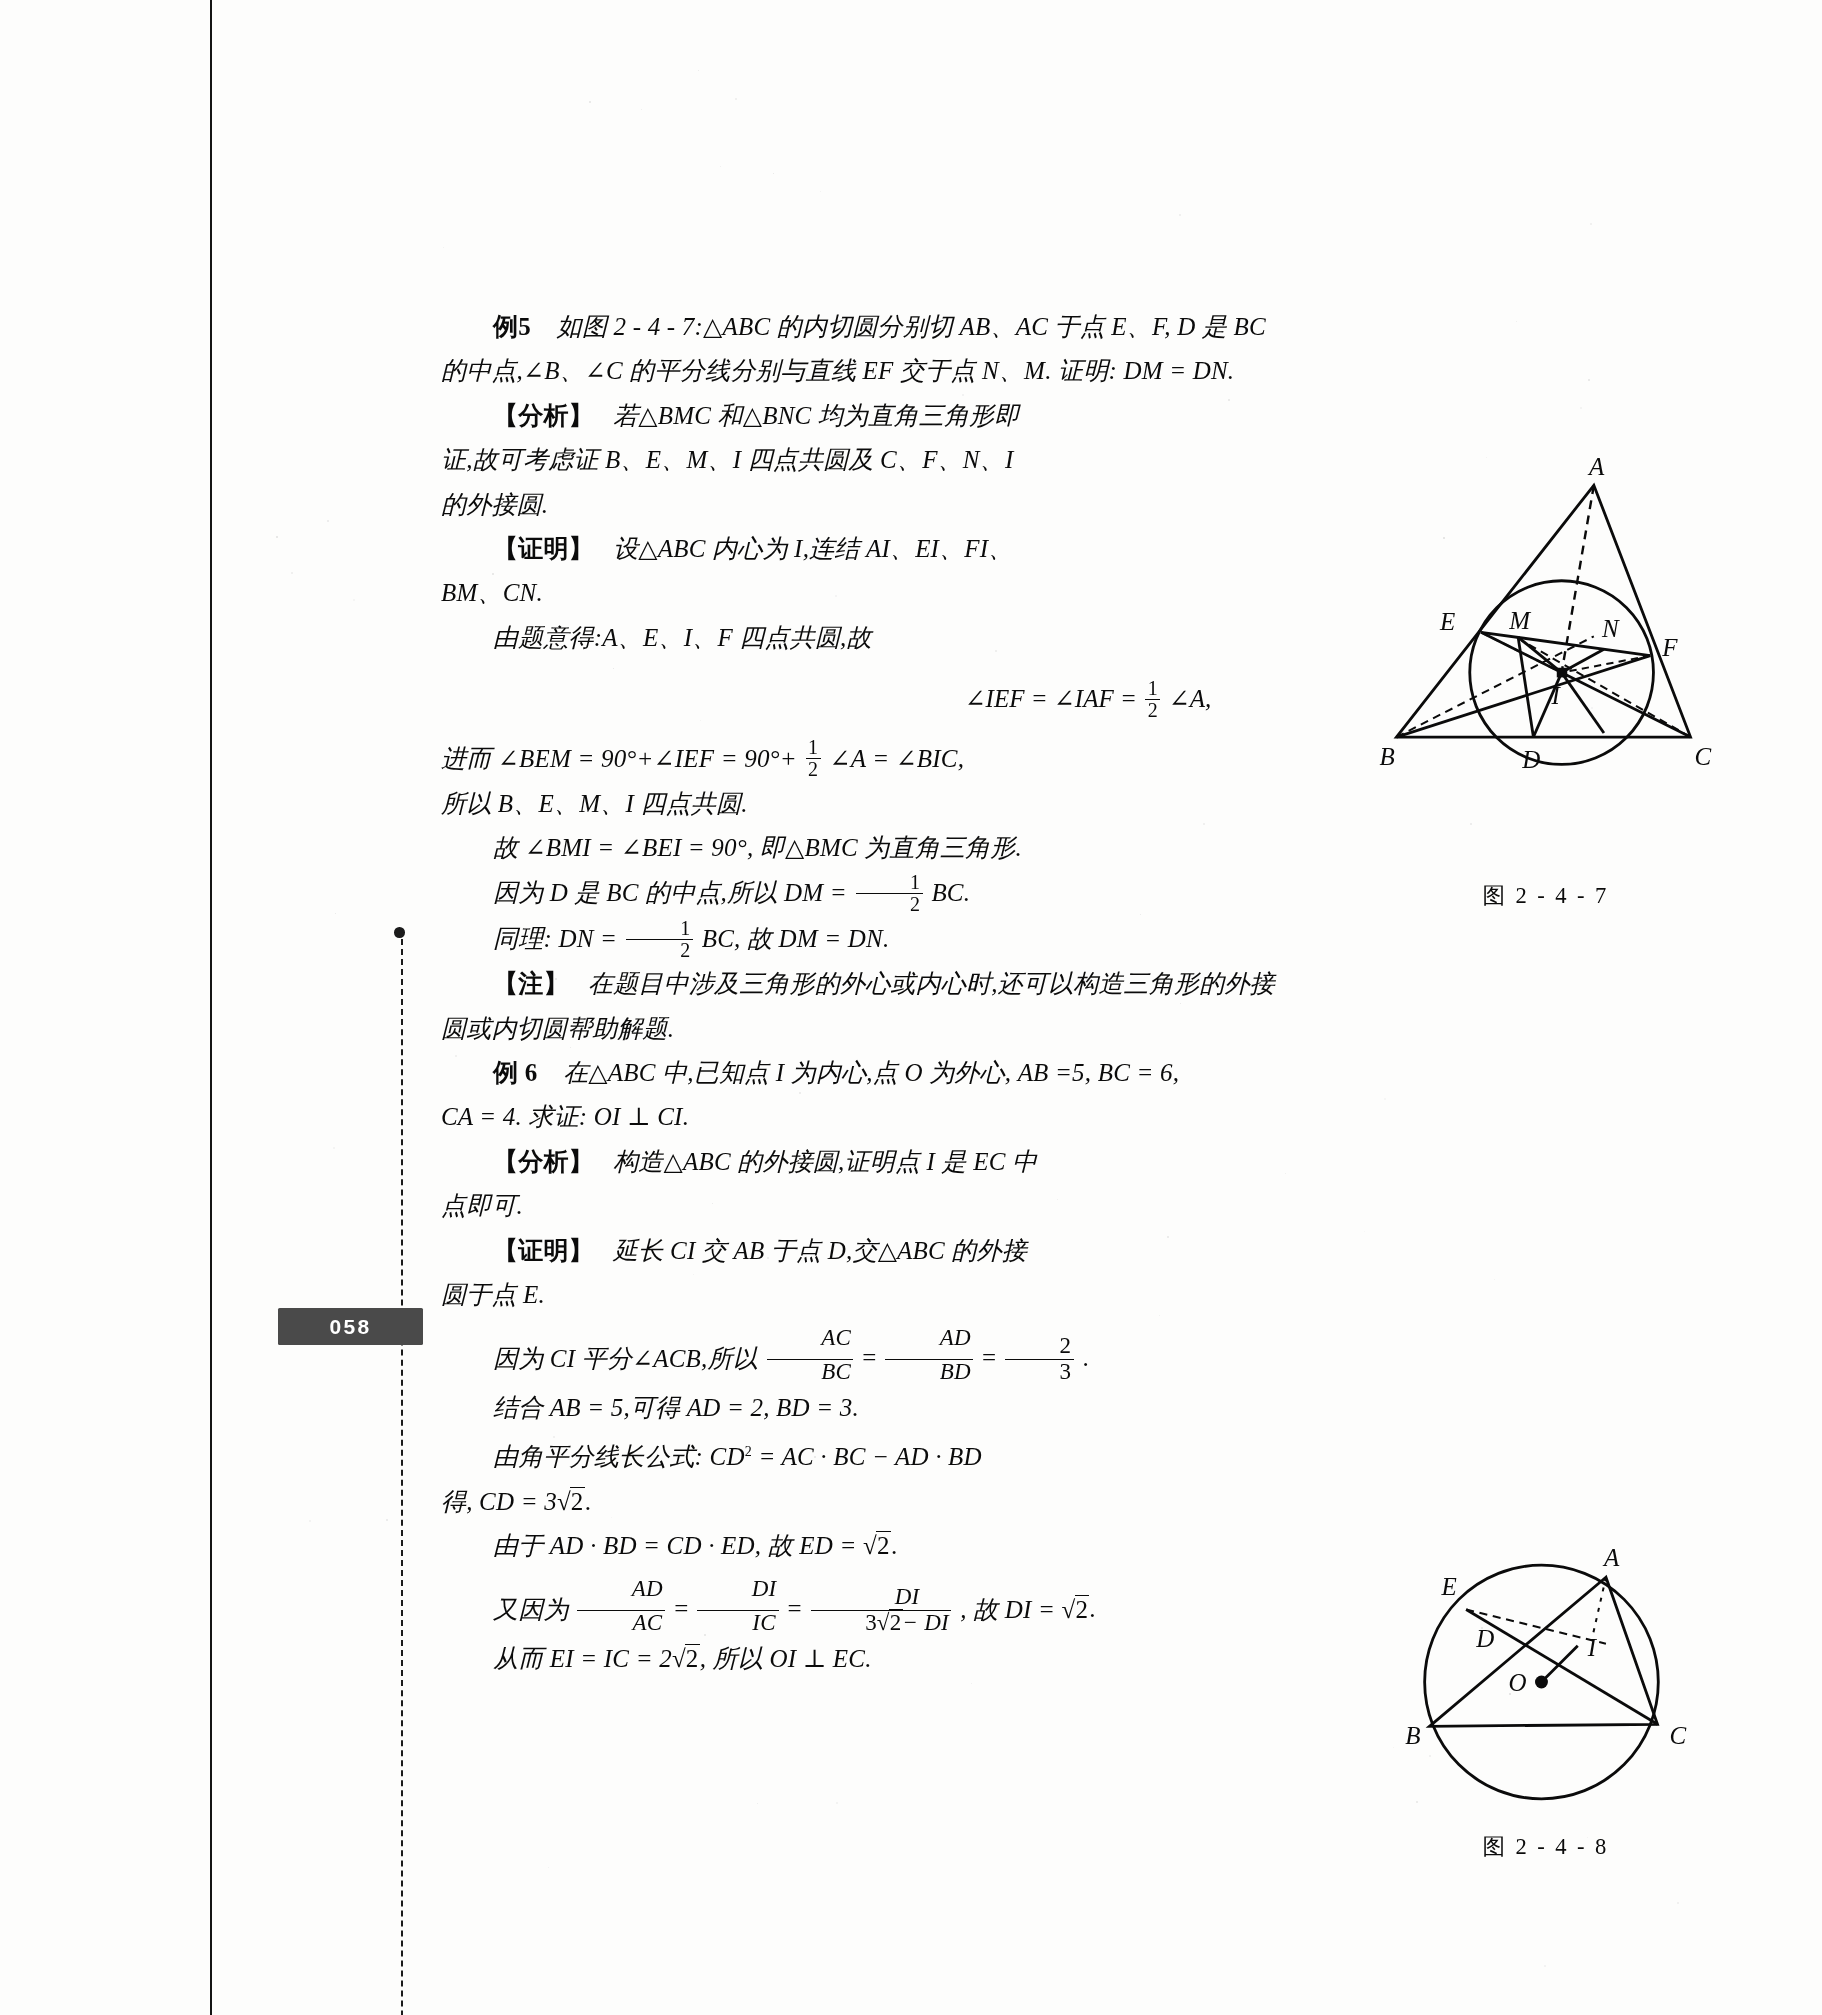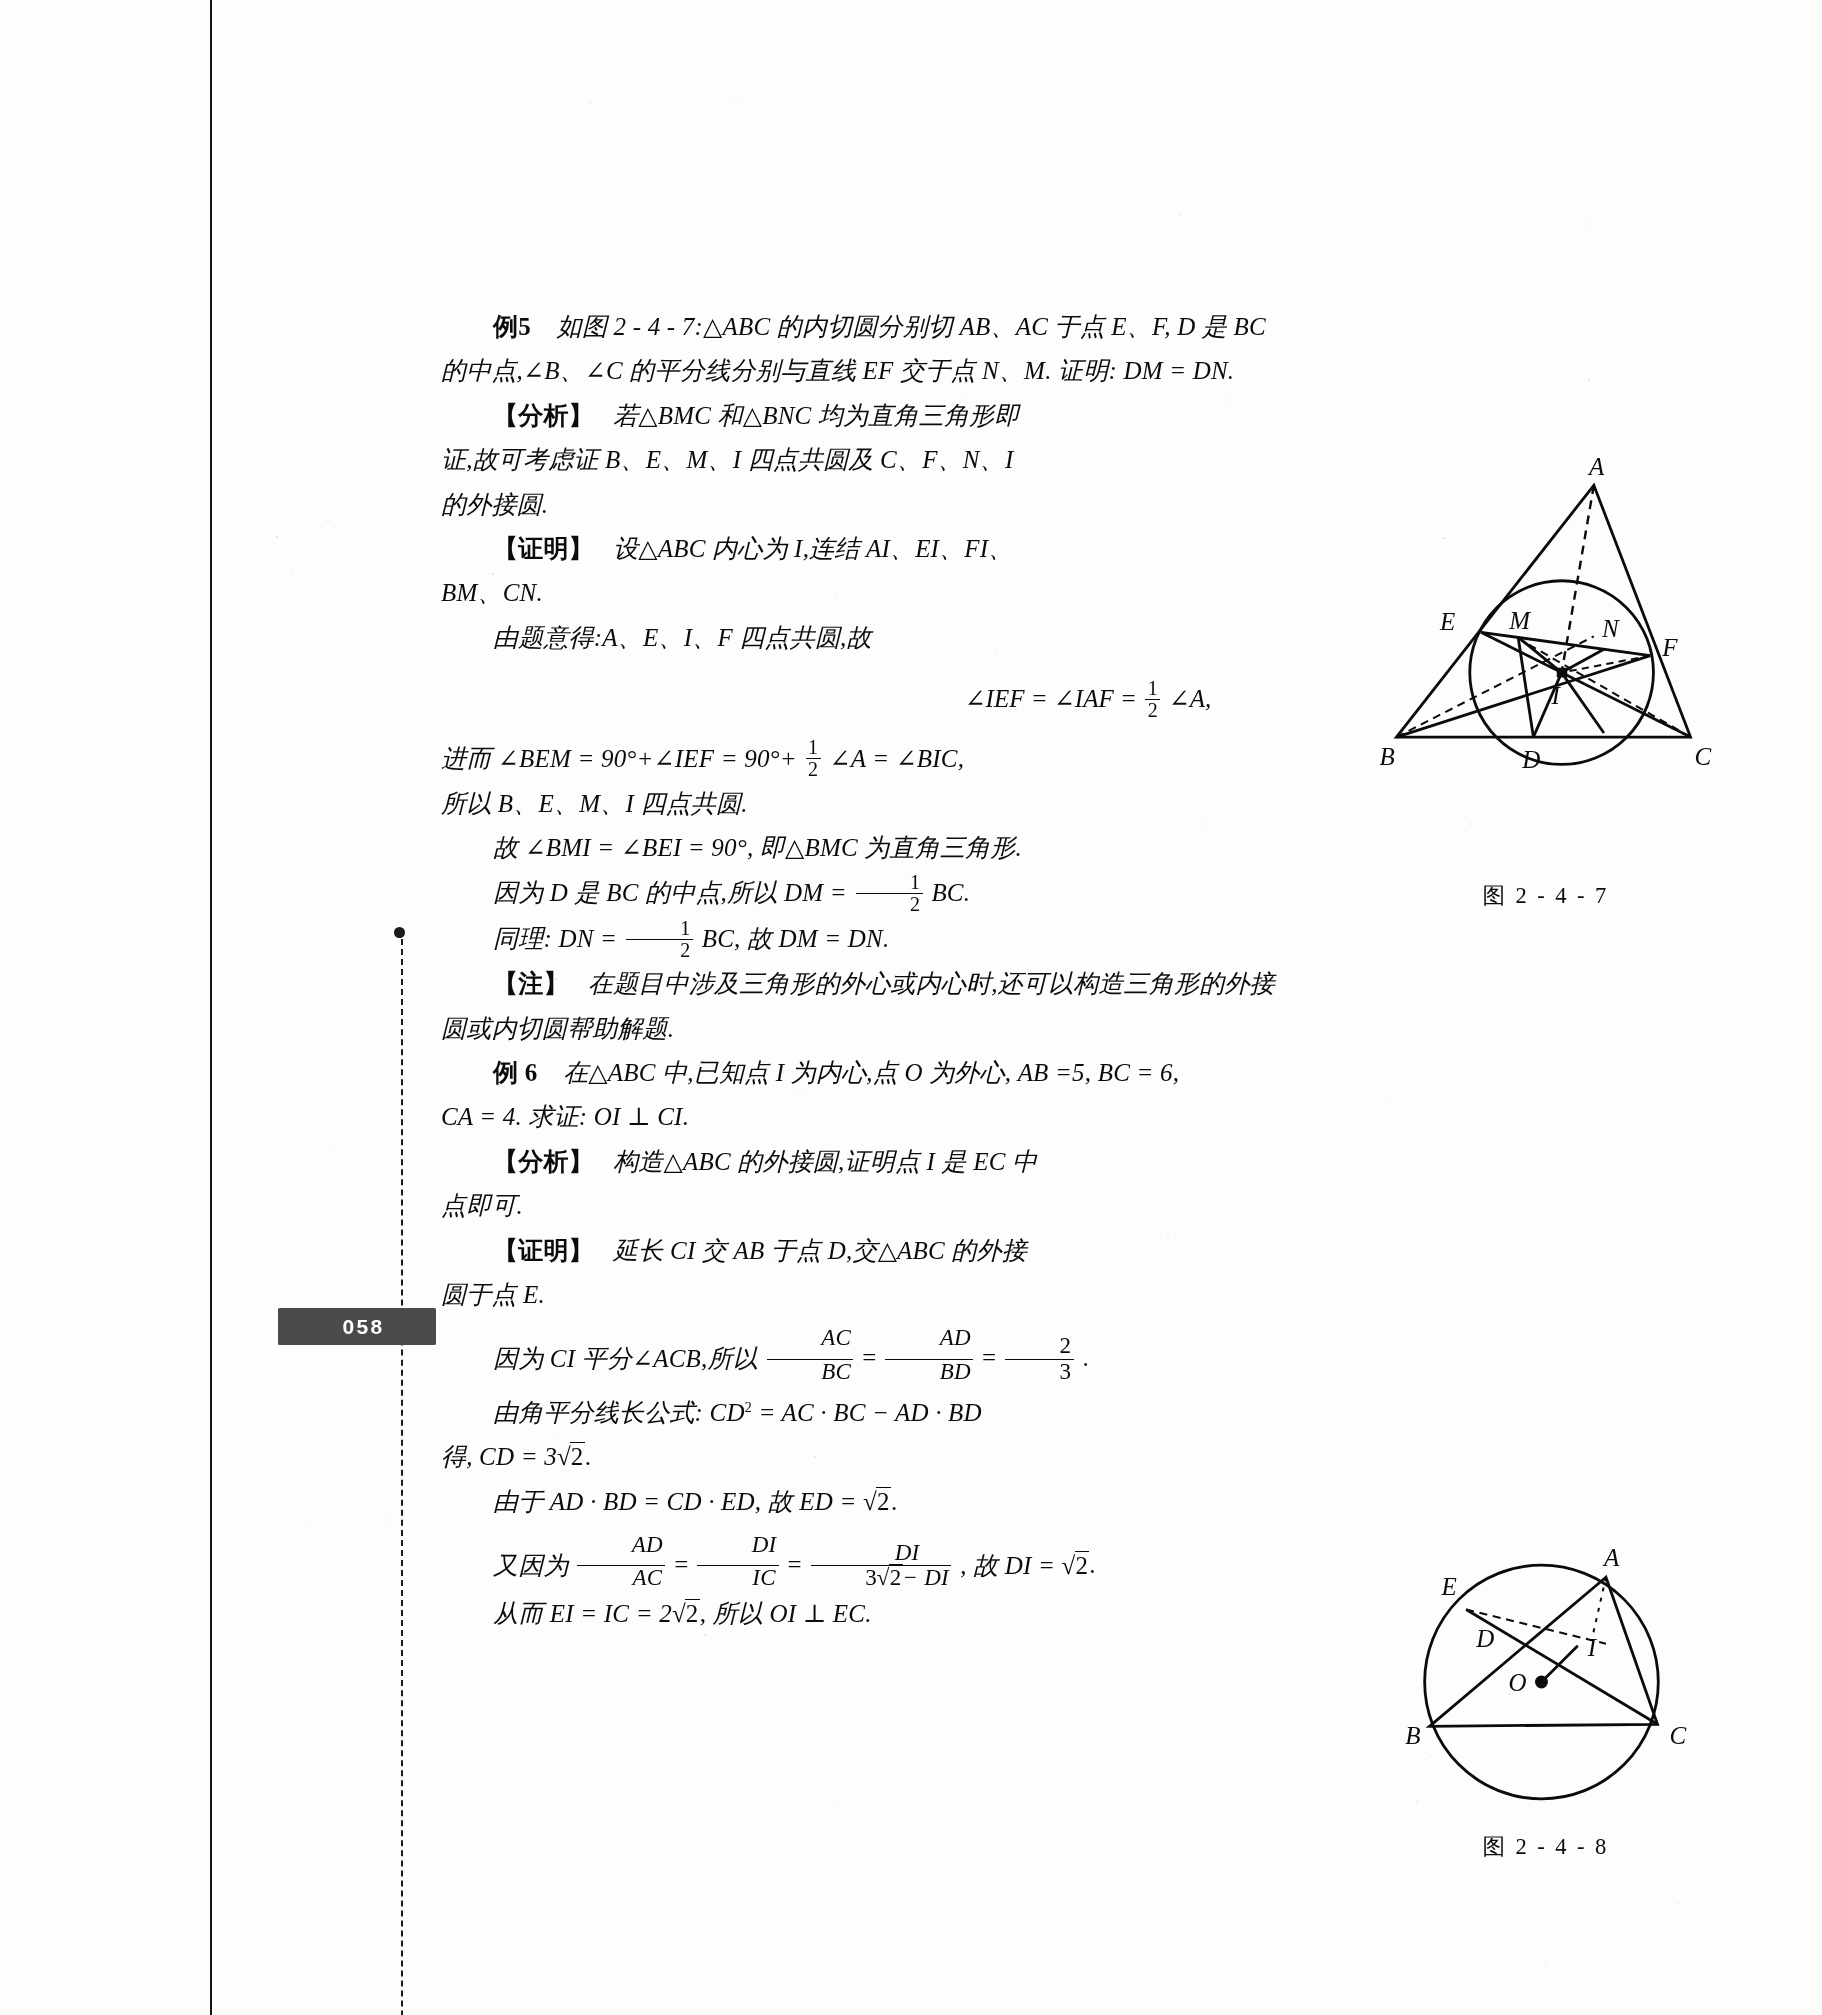--- a/index.html
+++ b/index.html
@@ -66,21 +66,20 @@
 
   
   .page-tab {
     position: absolute;
     left: 278px;
     top: 1308px;
     width: 145px;
     height: 37px;
     background: #4a4a4a;
     border-radius: 1.6px;
-    padding-left: 13px;
   }
   .page-tab span {
     display: block;
     text-align: center;
     line-height: 37px;
     font-family: "Liberation Sans", sans-serif;
     font-weight: bold;
     font-size: 21px;
     letter-spacing: 2.4px;
     color: #ffffff;
@@ -439,20 +438,23 @@
         <span class="den it">BD</span>
       </span>
       <span>=</span>
       <span class="frac big">
         <span class="num">2</span>
         <span class="den">3</span>
       </span>
       <span>.</span>
     </p>
 
+    <p class="para indent">
+      <span class="it">结合 AB = 5,可得 AD = 2, BD = 3.</span>
+    </p>
 
     <p class="para indent">
       <span class="it">由角平分线长公式:</span>
       <span class="it">CD</span><sup class="sq">2</sup>
       <span class="it">= AC · BC − AD · BD</span>
     </p>
 
     <p class="para">
       <span class="it">得, CD = 3</span><span class="rad">√<span class="bar">2</span></span><span>.</span>
     </p>

